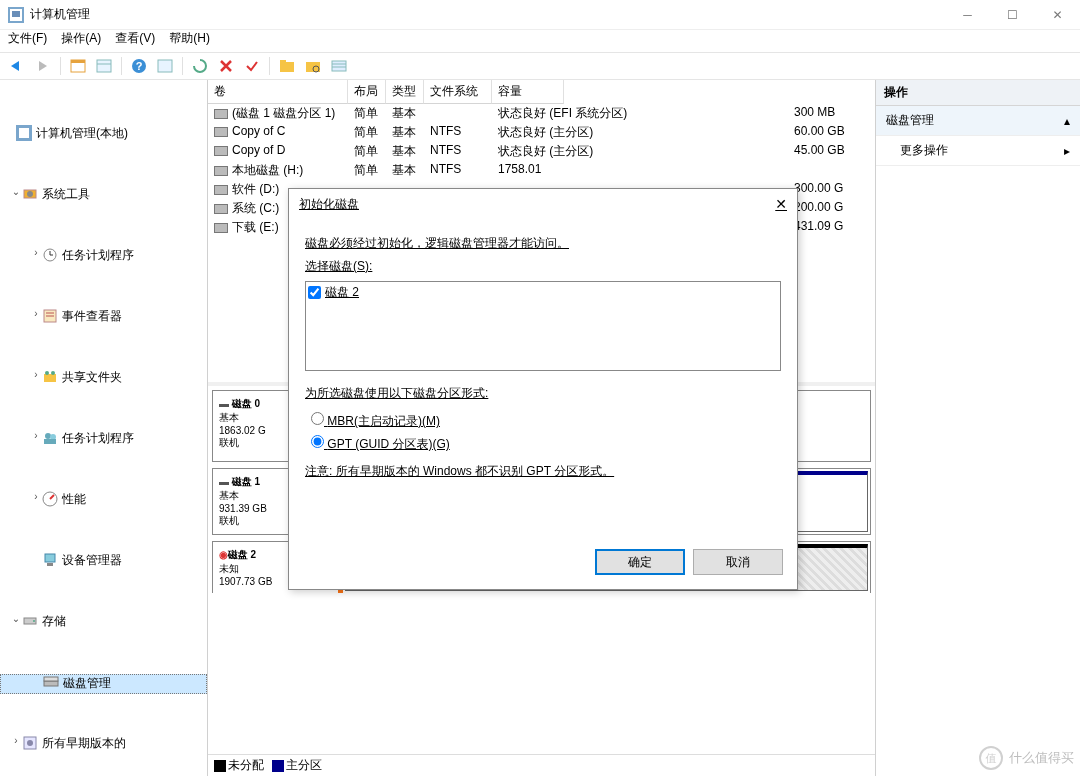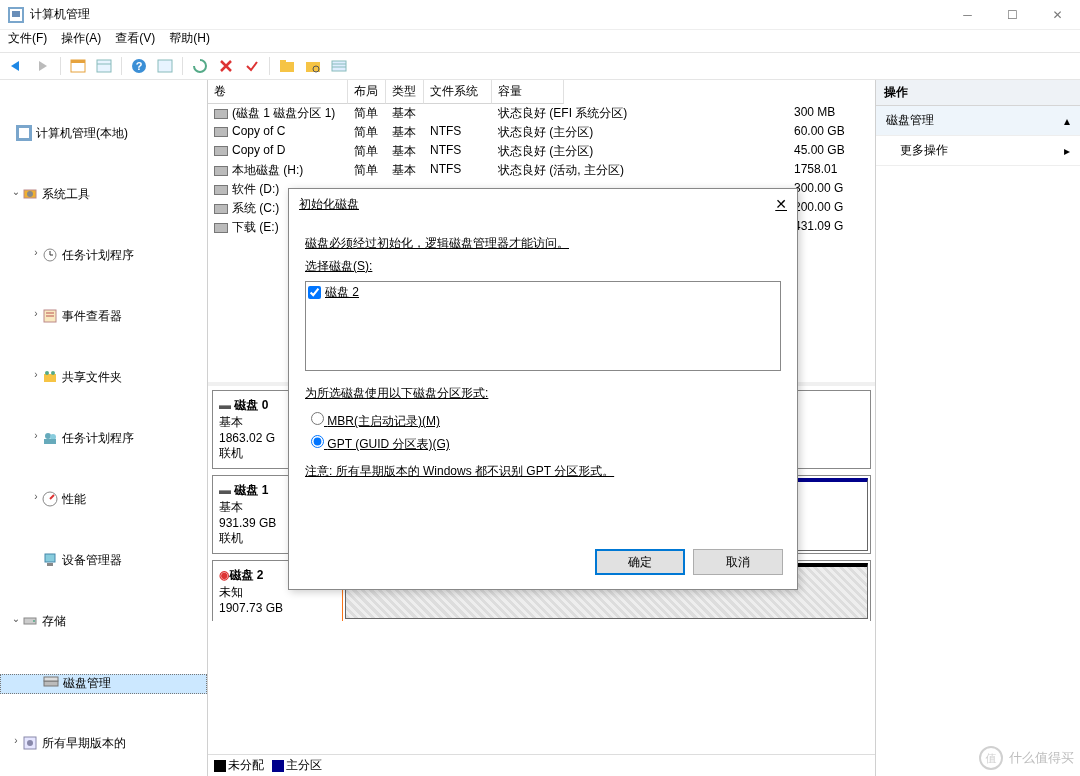--- a/index.html
+++ b/index.html
@@ -23,21 +23,21 @@
 .tree-item.sel { background: #cce8ff; color: #000; border: 1px dotted #777; }
 .centerpane { flex: 1; display: flex; flex-direction: column; border-right: 1px solid #d0d0d0; overflow: hidden; }
 .listview { height: 44%; overflow: auto; border-bottom: 4px solid #f0f0f0; }
 .lv-header { display: flex; background: #fff; position: sticky; top: 0; }
 .lv-header div { border-right: 1px solid #e0e0e0; border-bottom: 1px solid #d5d5d5; padding: 3px 6px; font-size: 12px; background: #fff; }
 .lv-row { display: flex; }
 .lv-row div { padding: 1px 6px; font-size: 12px; white-space: nowrap; overflow: hidden; }
 .col-vol { width: 140px; } .col-layout { width: 38px; } .col-type { width: 38px; } .col-fs { width: 68px; } .col-status { width: 296px; } .col-cap { width: 72px; text-align: left; }
 .diskmap { flex: 1; overflow: auto; padding: 4px; background: #fff; }
 .disk-row { display: flex; border: 1px solid #888; margin-bottom: 6px; }
-.disk-label { width: 130px; border-right: 1px solid #f97316; padding: 6px; font-size: 12px; }
+.disk-label { width: 130px; border-right: 5px solid #f97316; padding: 6px; font-size: 10px; }
 .disk-label .dname { font-weight: bold; }
 .disk-parts { flex: 1; display: flex; padding: 2px; gap: 2px; }
 .part { border: 1px solid #666; border-top: 4px solid #00008b; padding: 4px; font-size: 11px; }
 .part.unalloc { border-top-color: #000; background: repeating-linear-gradient(45deg, #ddd, #ddd 3px, #eee 3px, #eee 6px); }
 .legend { display: flex; gap: 8px; padding: 2px 6px; border-top: 1px solid #ddd; font-size: 12px; }
 .legend .sw { width: 12px; height: 12px; display: inline-block; vertical-align: middle; margin-right: 2px; }
 .rightpane { width: 204px; background: #fff; }
 .rightpane .rhdr { background: #eef2f6; padding: 4px 8px; font-weight: bold; border-bottom: 1px solid #d5d5d5; }
 .rightpane .rsec { padding: 6px 10px; border-bottom: 1px solid #eee; display:flex; align-items:center; justify-content:space-between;}
 .dialog { position: absolute; left: 288px; top: 188px; width: 510px; height: 402px; background: #fff; border: 1px solid #888; box-shadow: 2px 2px 8px rgba(0,0,0,0.2); padding: 0; z-index: 100; text-decoration: underline; }
@@ -304,21 +304,20 @@
             <div class="col-type">基本</div>
             <div class="col-fs">NTFS</div>
             <div class="col-status">状态良好 (主分区)</div>
             <div class="col-cap">45.00 GB</div>
           </div>
           <div class="lv-row">
             <div class="col-vol"><span style="display:inline-block;width:14px;height:10px;background:#bbb;border:1px solid #777;vertical-align:middle;margin-right:4px"></span>本地磁盘 (H:)</div>
             <div class="col-layout">简单</div>
             <div class="col-type">基本</div>
             <div class="col-fs">NTFS</div>
-            <div class="col-status">状态良好 (活动, 主分区)</div>
             <div class="col-cap">1758.01</div>
           </div>
           <div class="lv-row">
             <div class="col-vol"><span style="display:inline-block;width:14px;height:10px;background:#bbb;border:1px solid #777;vertical-align:middle;margin-right:4px"></span>软件 (D:)</div>
             <div class="col-layout"></div>
             <div class="col-type"></div>
             <div class="col-fs"></div>
             <div class="col-status"></div>
             <div class="col-cap">300.00 G</div>
           </div>

